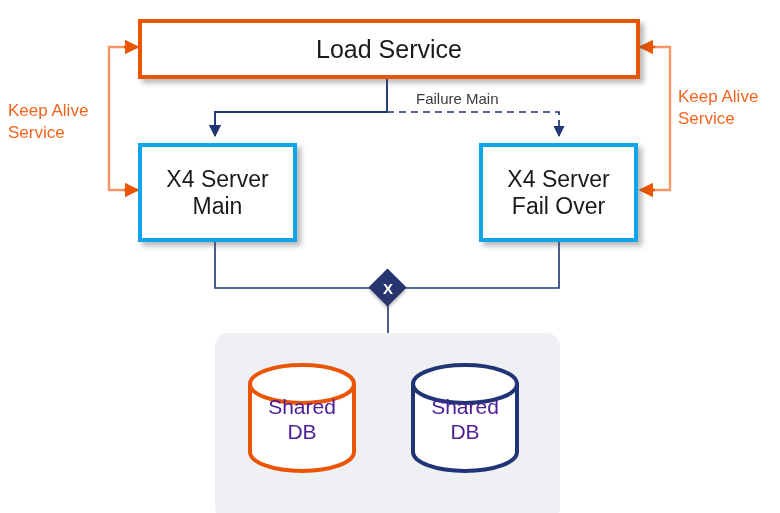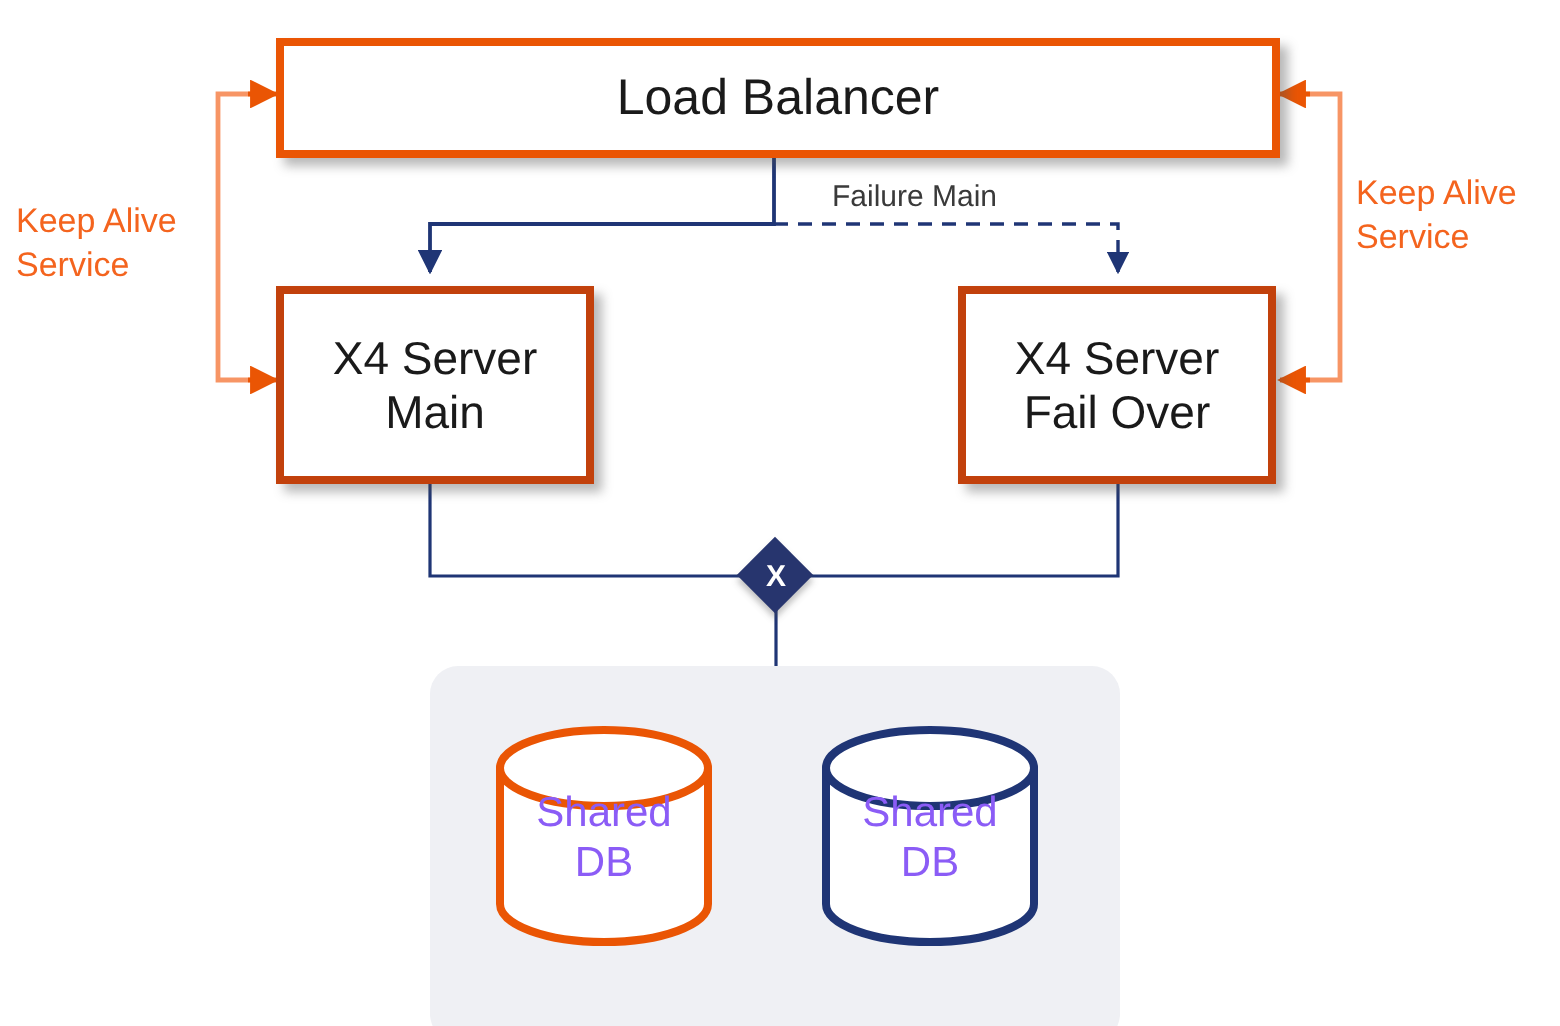--- a/index.html
+++ b/index.html
@@ -46,21 +46,21 @@
     width: 502px;
     height: 60px;
     border: 4px solid #ea5504;
     font-size: 25px;
     box-shadow: 4px 4px 5px rgba(80,80,80,0.40);
   }
 
   .node-server {
     width: 159px;
     height: 99px;
-    border: 4px solid #c2410c;
+    border: 4px solid #0ea5e9;
     font-size: 23px;
     box-shadow: 4px 4px 5px rgba(80,80,80,0.40);
   }
   .node-server-main { left: 138px; top: 143px; }
   .node-server-fail { left: 479px; top: 143px; }
 
   
   .storage-panel {
     position: absolute;
     left: 215px;
@@ -80,21 +80,21 @@
   .cyl-shared { left: 246px; top: 362px; }
   .cyl-system { left: 409px; top: 362px; }
   .cylinder svg { display: block; overflow: visible; }
   .cyl-label {
     position: absolute;
     left: 0;
     top: 33px;
     width: 112px;
     text-align: center;
     font-size: 21px;
-    color: #8b5cf6;
+    color: #4c1d95;
     line-height: 1.18;
     white-space: pre-line;
     pointer-events: none;
   }
 
   
   .junction {
     position: absolute;
     left: 369px;
     top: 269px;
@@ -189,21 +189,21 @@
     </g>
 
     <g>
       <path d="M 388 305 L 388 335" fill="none" stroke="#1f3575" stroke-width="1.6"></path>
     </g>
   </svg>
 
   <div class="storage-panel"></div>
 
   <div class="node node-lb">
-    <span>Load Balancer</span>
+    <span>Load Service</span>
   </div>
 
   <div class="node node-server node-server-main">
     <span>X4 Server
 Main</span>
   </div>
 
   <div class="node node-server node-server-fail">
     <span>X4 Server
 Fail Over</span>

